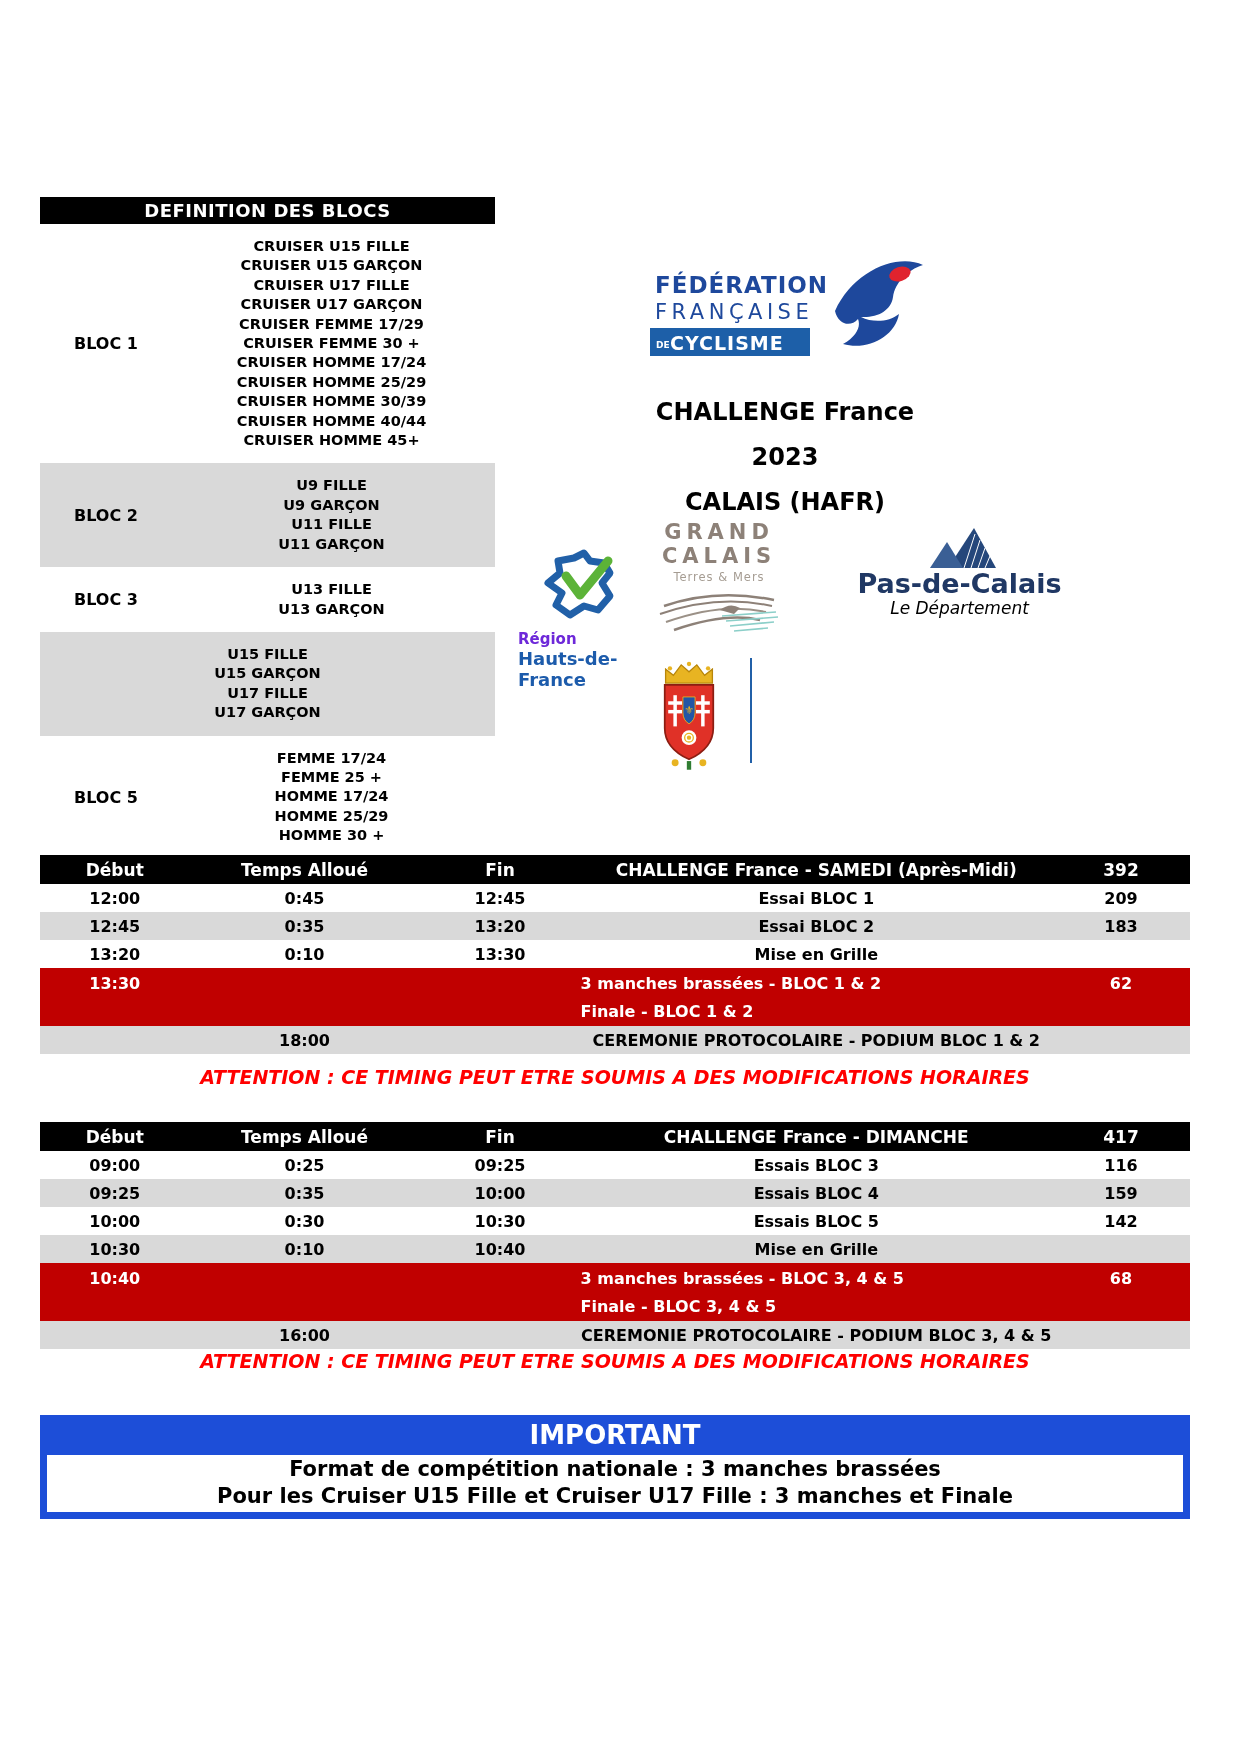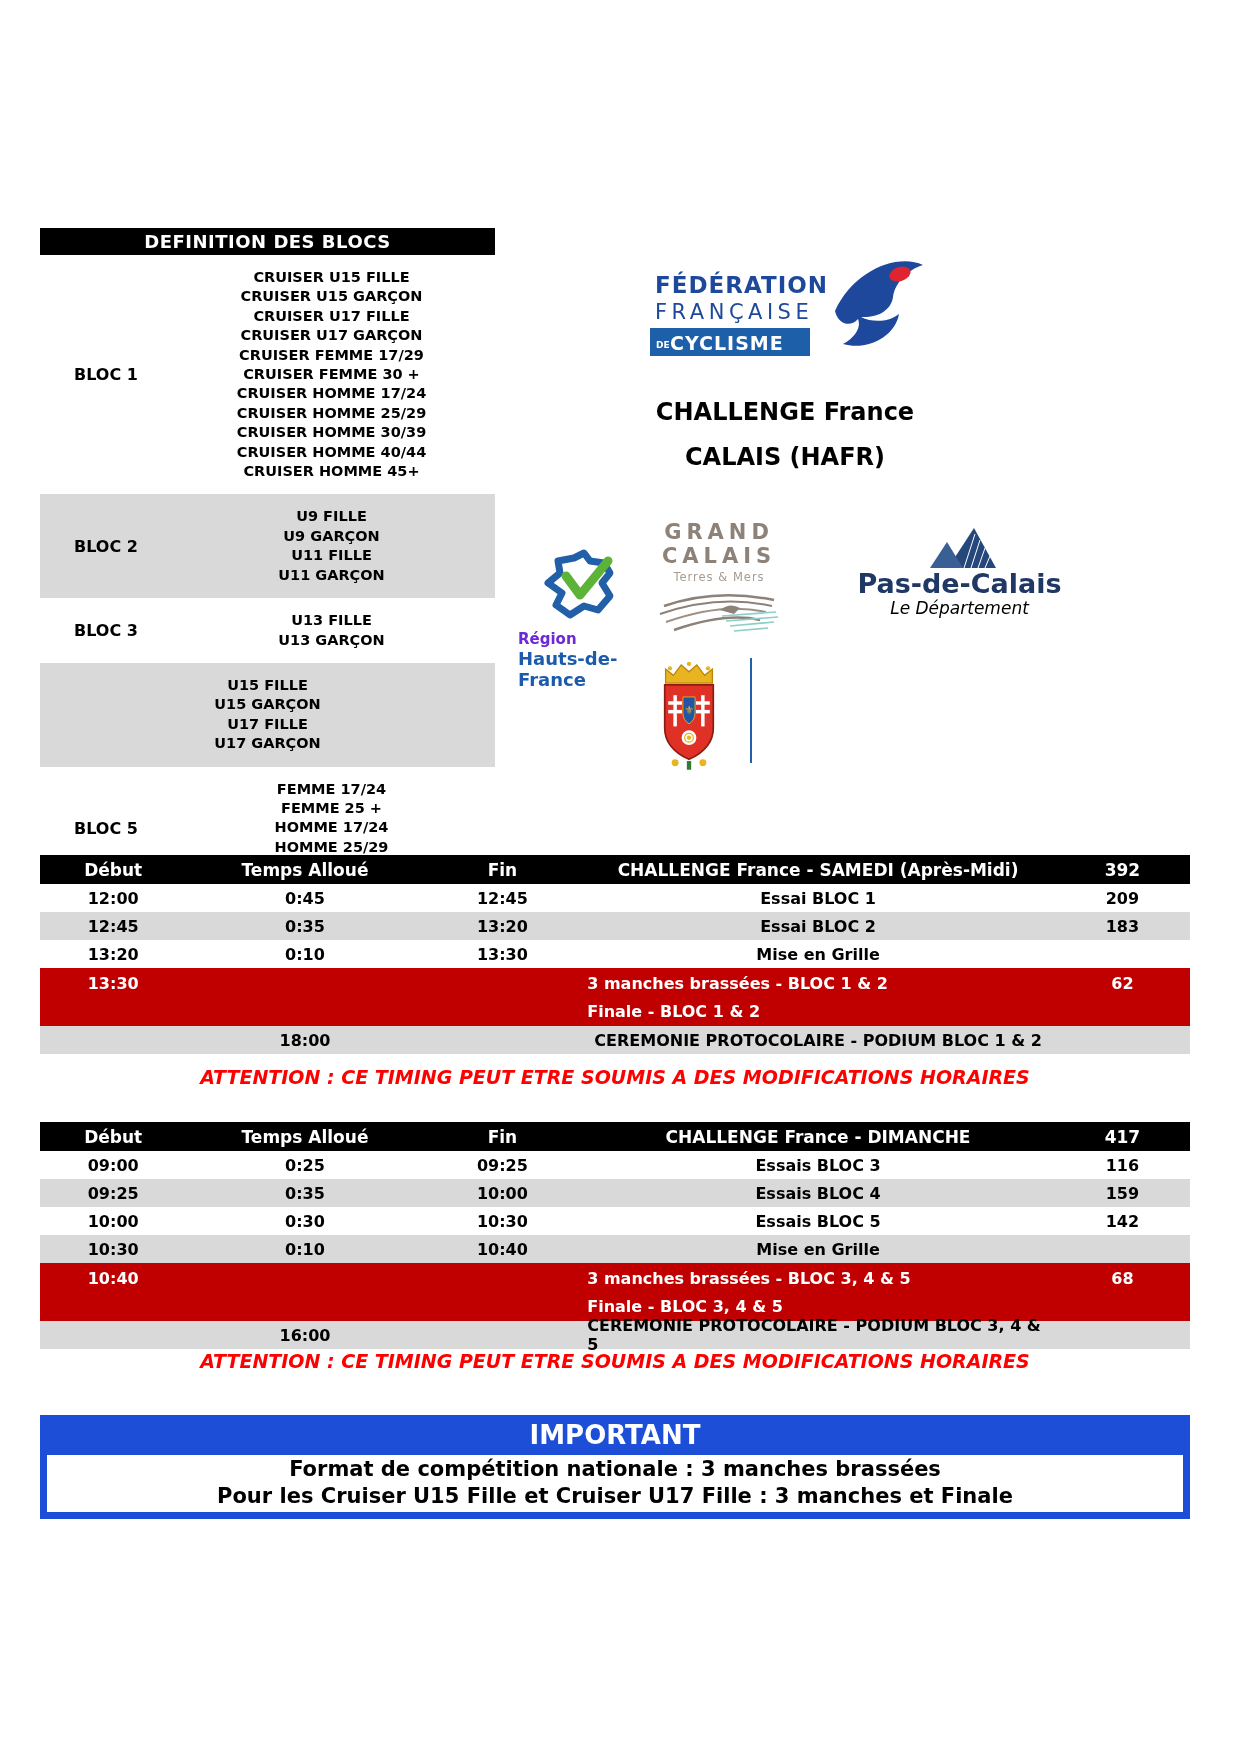--- a/index.html
+++ b/index.html
@@ -1,20 +1,20 @@
 <!DOCTYPE html>
 <html><head>
 <meta charset="utf-8">
 <style>
   html,body{margin:0;padding:0;background:#fff;}
   .page{position:relative;width:1240px;height:1754px;background:#fff;
         font-family:"DejaVu Sans",sans-serif;color:#000;overflow:hidden;}
 
   
-  .blocs{position:absolute;left:40px;top:228px;width:455px;}
+  .blocs{position:absolute;left:40px;top:197px;width:455px;}
   .blocs-header{background:#000;color:#fff;font-weight:bold;font-size:18px;
                 text-align:center;height:27px;line-height:27px;letter-spacing:.5px;}
   .bloc-group{display:flex;}
   .bloc-group.shaded{background:#d9d9d9;}
   .bloc-label{width:128px;box-sizing:border-box;padding-left:34px;
               display:flex;align-items:center;font-weight:bold;font-size:16px;}
   .bloc-cats{flex:1;text-align:center;padding:13px 0;}
   .cat{font-size:14.5px;line-height:19.4px;font-weight:600;}
 
   
@@ -41,21 +41,21 @@
   .ville-divider{width:2px;background:#2160a8;height:105px;margin:8px 20px 0 22px;}
   .ville-text{padding-top:14px;}
   .vc1{color:#1d3e75;font-weight:bold;font-size:15px;letter-spacing:9px;}
   .vc2{color:#1d3e75;font-size:11px;margin:2px 0 0 2px;}
   .vc3{color:#1d5fae;font-size:52px;font-style:italic;font-family:"DejaVu Serif",serif;
        margin-top:-14px;}
 
   
   .sched{position:absolute;left:40px;width:1150px;}
   #sched-sat{top:855px;} #sched-sun{top:1122px;}
-  .srow{display:flex;height:28px;gap:6px;}
+  .srow{display:flex;height:28px;}
   .srow.header{height:29px;background:#000;color:#fff;}
   .srow.gray{background:#d9d9d9;}
   .srow.red{background:#c00000;color:#fff;height:58px;}
   .c{display:flex;align-items:center;justify-content:center;font-weight:bold;
      font-size:16px;box-sizing:border-box;}
   .header .c{font-size:17px;}
   .c1{width:13%;} .c2{width:20%;} .c3{width:14%;} .c4{width:41%;} .c5{width:12%;}
   .red .c{align-items:flex-start;padding-top:6px;}
   .red .c4{flex-direction:column;justify-content:flex-start;}
   .red .line2{margin-top:9px;}
@@ -145,20 +145,21 @@
       <text x="10" y="40" font-size="23" font-weight="bold" fill="#1e489c" letter-spacing="1">FÉDÉRATION</text>
       <text x="10" y="66" font-size="21" fill="#1e489c" letter-spacing="4.5">FRANÇAISE</text>
       <rect x="5" y="75" width="160" height="28" fill="#1d5fa8"></rect>
       <text x="11" y="95" font-size="9" font-weight="bold" fill="#ffffff">DE</text>
       <text x="25" y="97" font-size="19" font-weight="bold" fill="#ffffff" letter-spacing="1">CYCLISME</text>
     </svg>
   </div>
 
   <div class="titles">
     <div class="t">CHALLENGE France</div>
+    <div class="t">2023</div>
     <div class="t">CALAIS (HAFR)</div>
   </div>
 
   <div class="region-logo">
     <svg width="84" height="80" viewBox="0 0 84 80">
       <path d="M34,10 L44,5 L50,13 L64,15 L70,25 L62,35 L70,48 L58,62 L44,58 L30,67 L16,57 L22,45 L8,35 L20,25 L18,13 Z" fill="none" stroke="#2160a8" stroke-width="7" stroke-linejoin="round"></path>
       <path d="M26,28 L40,47 L68,13" fill="none" stroke="#5cb338" stroke-width="9" stroke-linecap="round" stroke-linejoin="round"></path>
     </svg>
     <div class="region-line1">Région</div>
     <div class="region-line2">Hauts-de-France</div>

